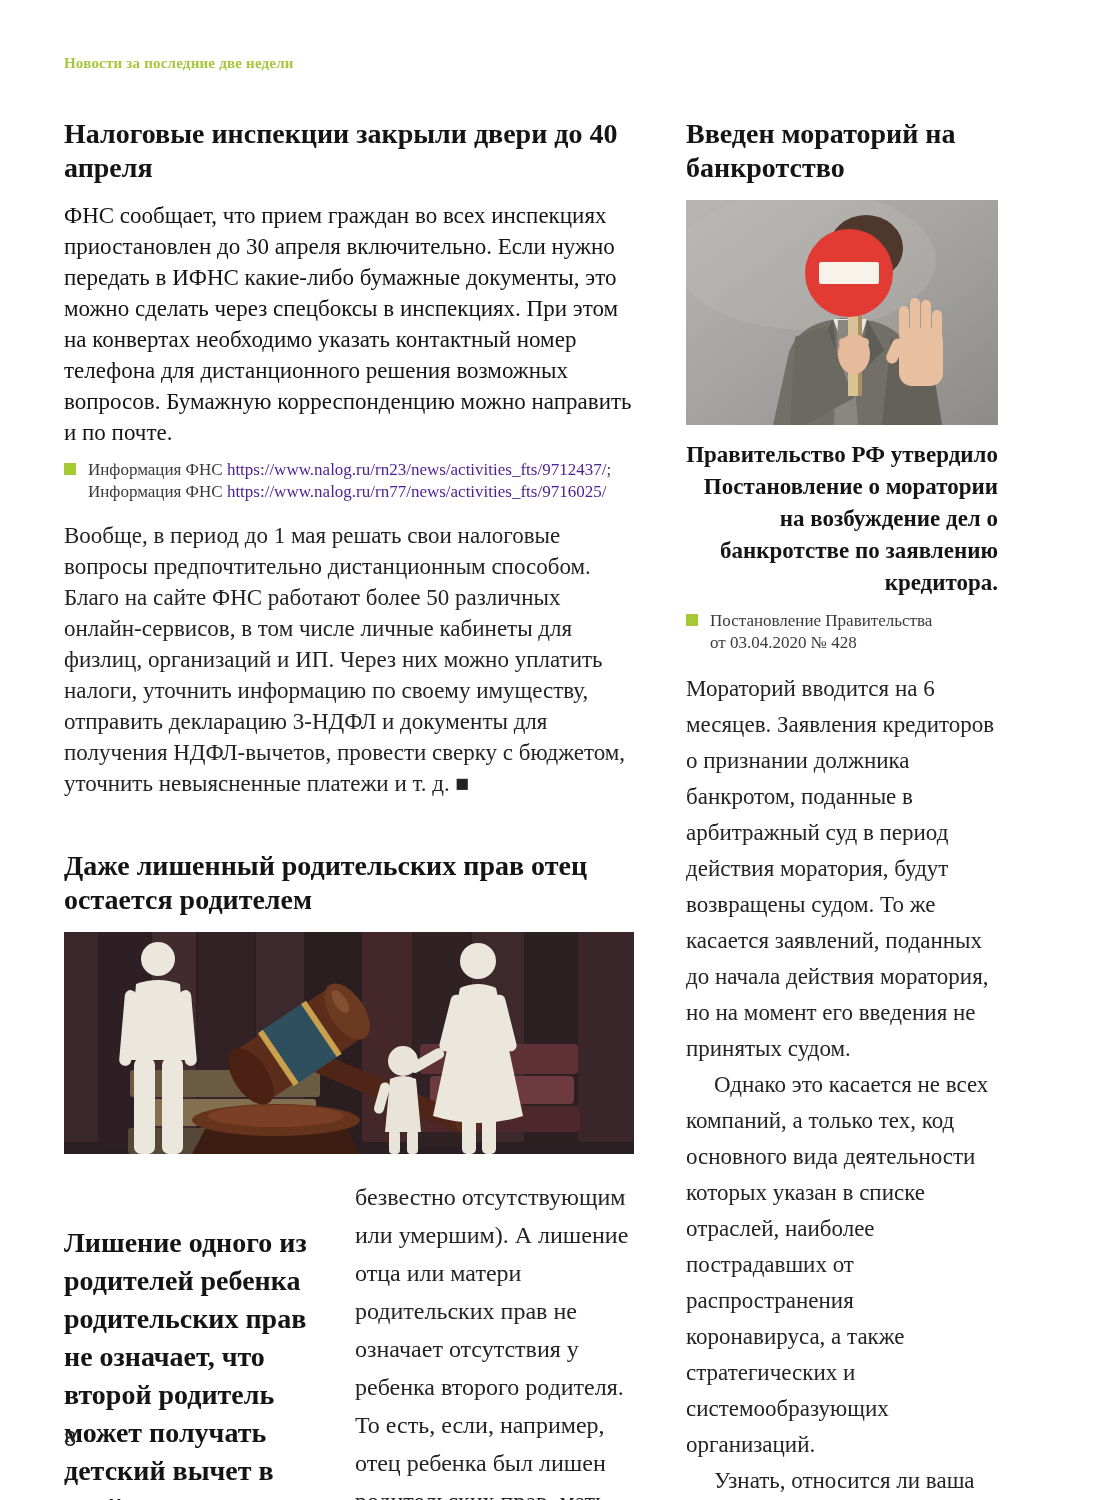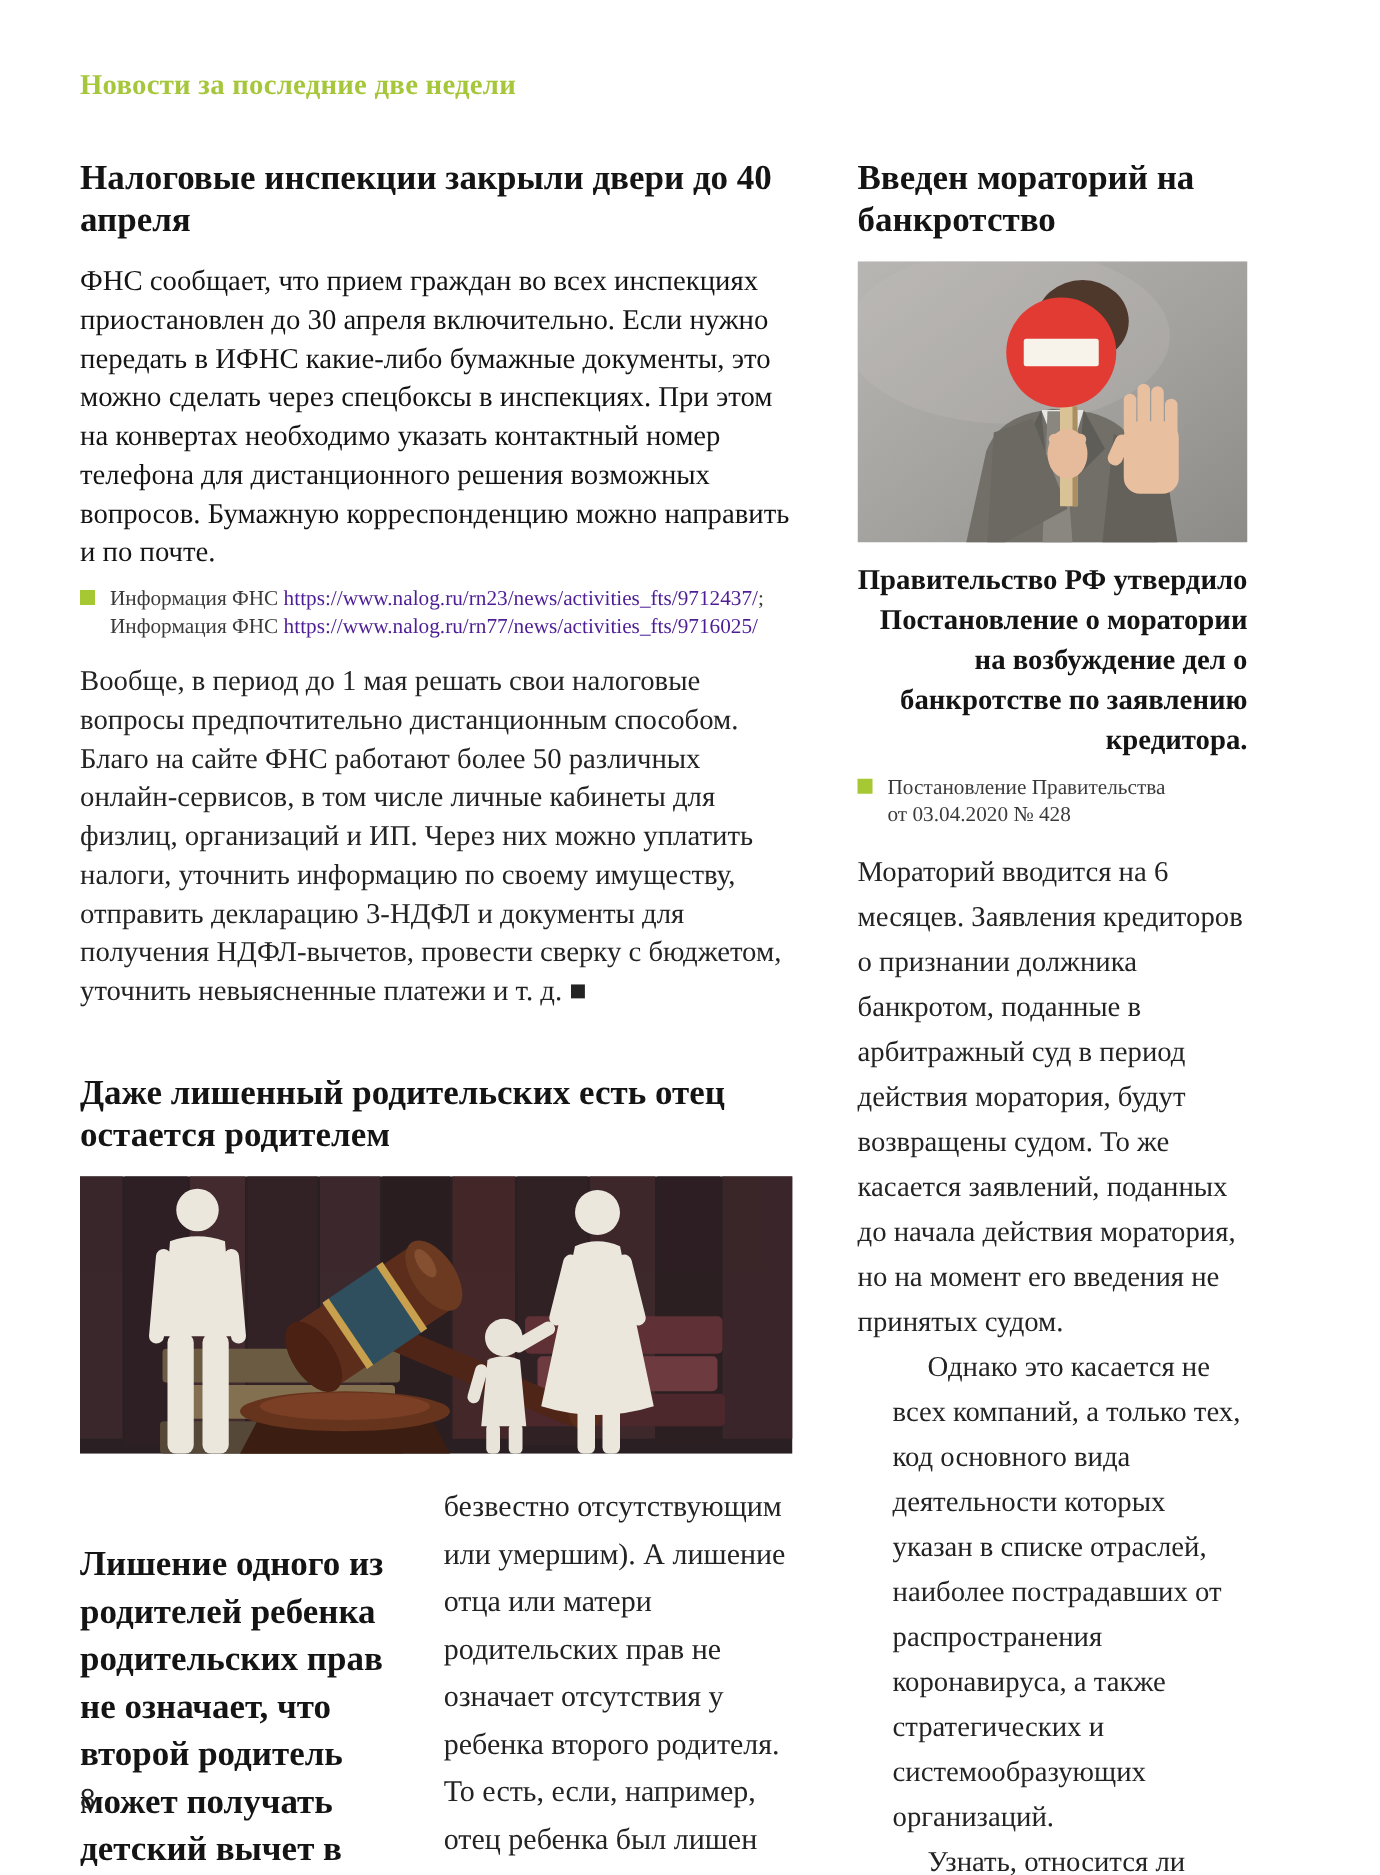--- a/index.html
+++ b/index.html
@@ -3,21 +3,21 @@
 <meta charset="utf-8">
 <style>
   html,body{margin:0;padding:0;}
   body{
     width:1104px;height:1500px;background:#ffffff;position:relative;
     font-family:"Liberation Serif","DejaVu Serif",serif;color:#222;
     overflow:hidden;
   }
   .page{padding:55px 0 0 64px;}
   .section-header{
-    font-size:23px;font-weight:700;color:#a6c73c;letter-spacing:.2px;
+    font-size:15px;font-weight:700;color:#a6c73c;letter-spacing:.2px;
   }
   .content{display:flex;margin-top:45px;}
   .col-left{width:570px;flex:0 0 570px;}
   .col-right{width:312px;flex:0 0 312px;margin-left:52px;}
   h1.title{
     font-size:28px;line-height:34px;font-weight:700;color:#141414;
     margin:0 0 15px 0;
   }
   p{margin:0;}
   .lead{font-size:23px;line-height:31px;font-weight:400;color:#141414;margin-bottom:11px;}
@@ -35,21 +35,21 @@
   .photo1{width:570px;height:222px;margin:10px 0 24px 0;}
   .twocol{display:flex;}
   .colA{width:271px;flex:0 0 271px;margin-right:20px;}
   .colB{width:279px;flex:0 0 279px;}
   .lead2{font-size:28px;line-height:38px;font-weight:700;color:#141414;margin-bottom:10px;margin-top:46px;}
   .body2{font-size:24px;line-height:38px;color:#232323;hyphens:auto;}
   .colA .source{margin-top:4px;margin-bottom:12px;}
   .photo2{width:312px;height:225px;margin:8px 0 14px 0;}
   .lead-r{font-size:23px;line-height:32px;font-weight:700;color:#141414;margin-bottom:11px;text-align:right;}
   .body-r{font-size:23px;line-height:36px;color:#232323;hyphens:auto;}
-  .indent{text-indent:28px;margin-left:28px;}
+  .indent{text-indent:28px;}
   .page-number{
     position:absolute;left:64px;top:1426px;
     font-family:"Liberation Sans","DejaVu Sans",sans-serif;font-size:22px;color:#232323;
   }
 </style>
 </head>
 <body>
 
 <div class="page">
 
@@ -64,21 +64,21 @@
         <p class="lead">ФНС сообщает, что прием граждан во всех инспекциях приостановлен до 30 апреля включительно. Если нужно передать в ИФНС какие-либо бумажные документы, это можно сделать через спецбоксы в инспекциях. При этом на конвертах необходимо указать контактный номер телефона для дистанционного решения возможных вопросов. Бумажную корреспонденцию можно направить и по почте.</p>
         <div class="source">
           <span class="bullet"></span>
           <span>Информация ФНС </span><a class="link">https://www.nalog.ru/rn23/news/activities_fts/9712437/</a><span>;</span><br>
           <span>Информация ФНС </span><a class="link">https://www.nalog.ru/rn77/news/activities_fts/9716025/</a>
         </div>
         <p class="body">Вообще, в период до 1 мая решать свои налоговые вопросы предпочтительно дистанционным способом. Благо на сайте ФНС работают более 50 различных онлайн-сервисов, в том числе личные кабинеты для физлиц, организаций и ИП. Через них можно уплатить налоги, уточнить информацию по своему имуществу, отправить декларацию 3-НДФЛ и документы для получения НДФЛ-вычетов, провести сверку с бюджетом, уточнить невыясненные платежи и т. д. ■</p>
       </article>
 
       <article class="article2">
-        <h1 class="title">Даже лишенный родительских есть отец остается родителем</h1>
+        <h1 class="title">Даже лишенный родительских прав отец остается родителем</h1>
 
         <div class="photo photo1">
           <svg width="570" height="222" viewBox="0 0 570 222">
             <rect width="570" height="222" fill="#2a1f22"></rect>
 
             <g opacity="0.95">
               <rect x="0" y="0" width="34" height="210" fill="#3a282c"></rect>
               <rect x="36" y="0" width="50" height="215" fill="#2e2024"></rect>
               <rect x="88" y="0" width="44" height="208" fill="#442c30"></rect>
               <rect x="134" y="0" width="56" height="215" fill="#332327"></rect>

